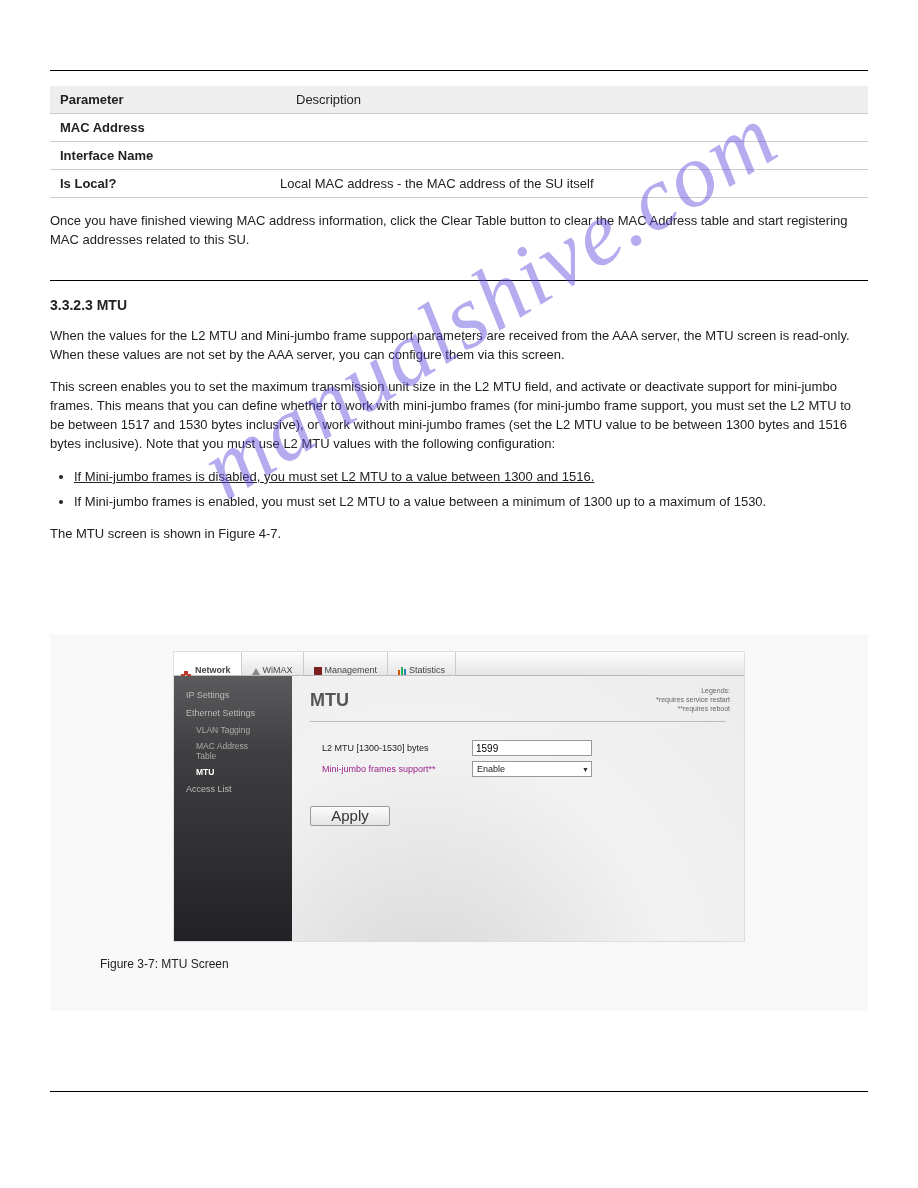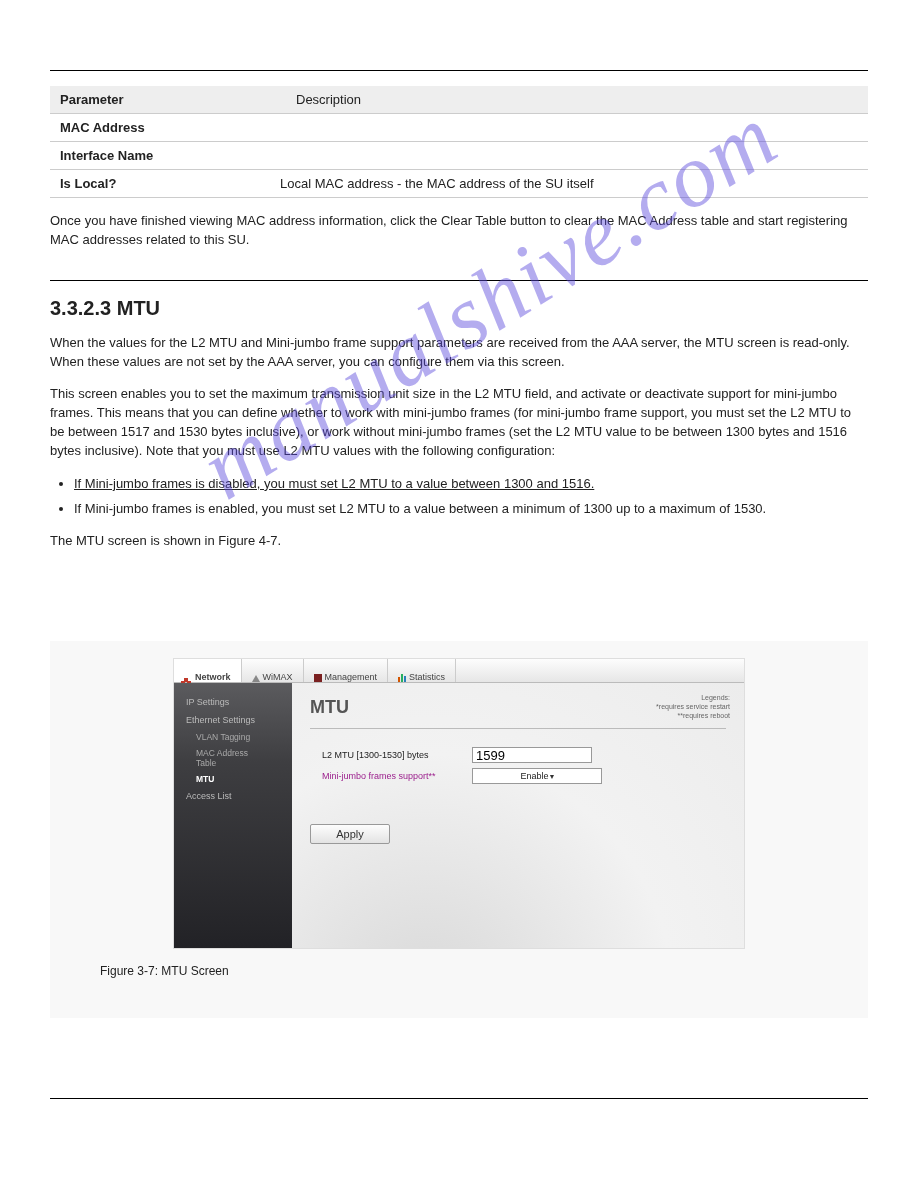--- a/index.html
+++ b/index.html
@@ -24,21 +24,21 @@
   }
   .tbl-row {
     display: flex;
     padding: 6px 10px;
     border-bottom: 1px solid #ccc;
   }
   .tbl-col1 { flex: 0 0 220px; font-weight: bold; }
   .tbl-col2 { flex: 1; }
   .body-text { margin: 14px 0; line-height: 1.45; }
   .section-hr { border-top: 1.5px solid #000; margin-top: 30px; }
-  .sub-heading { font-weight: bold; font-size: 20px; margin: 16px 0 10px 0; }
+  .sub-heading { font-weight: bold; font-size: 14px; margin: 16px 0 10px 0; }
   
   .figure-wrap {
     background: #f8f8f8;
     padding: 18px 50px 30px 50px;
     margin-top: 90px;
   }
   .ui-shot {
     background: #fff;
     box-shadow: 0 0 0 1px rgba(0,0,0,0.1);
     width: 570px;
@@ -86,34 +86,34 @@
     font-size: 18px; font-weight: bold; color: #555; font-family: Arial;
     border-bottom: 1px solid #bbb;
     padding-bottom: 10px;
     margin-bottom: 18px;
   }
   .form-row { display: flex; align-items: center; margin: 5px 12px; font-size: 9px; }
   .form-label { width: 150px; color: #222; }
   .form-label.purple { color: #9b1e8c; }
   .form-input {
     width: 120px; height: 16px; border: 1px solid #999;
-    font-size: 13px; padding: 1px 3px; background: #fff;
+    font-size: 10px; padding: 1px 3px; background: #fff;
   }
   .form-select {
-    width: 130px; height: 16px; border: 1px solid #999; font-size: 9px; background: #fff;
-    display: flex; justify-content: center; align-items: center; padding: 0 2px 0 4px;
+    width: 120px; height: 16px; border: 1px solid #999; font-size: 9px; background: #fff;
+    display: flex; justify-content: space-between; align-items: center; padding: 0 2px 0 4px;
   }
   .sel-arrow { font-size: 7px; color: #333; }
   .btn-apply {
-    margin-top: 40px;
+    margin-top: 29px;
     width: 80px; height: 20px;
     background: linear-gradient(#fdfdfd,#e3e3e3);
     border: 1px solid #999;
     border-radius: 2px;
-    font-size: 11px; color: #333;
+    font-size: 15px; color: #333;
     text-align: center; line-height: 18px;
   }
   .watermark {
     position: absolute;
     left: 160px; top: 250px;
     font-size: 90px;
     font-style: italic;
     color: rgba(88, 70, 220, 0.45);
     transform: rotate(-32deg);
     z-index: 10;

